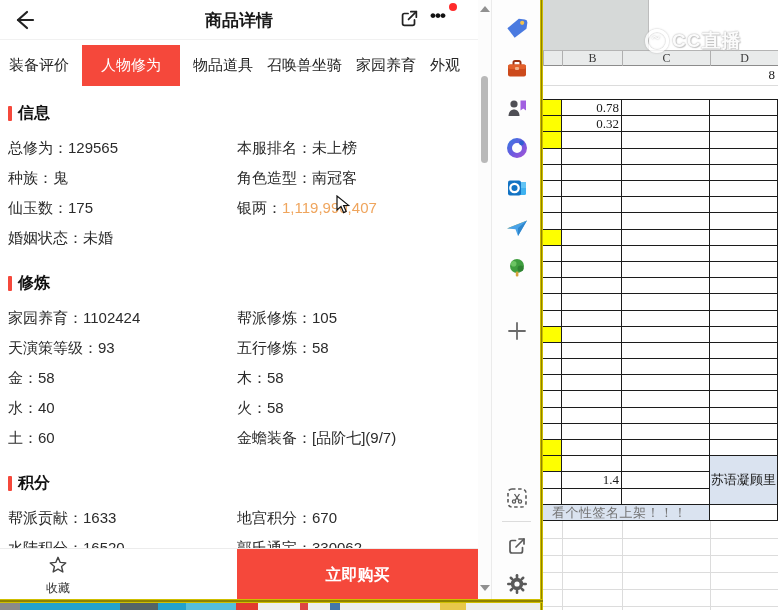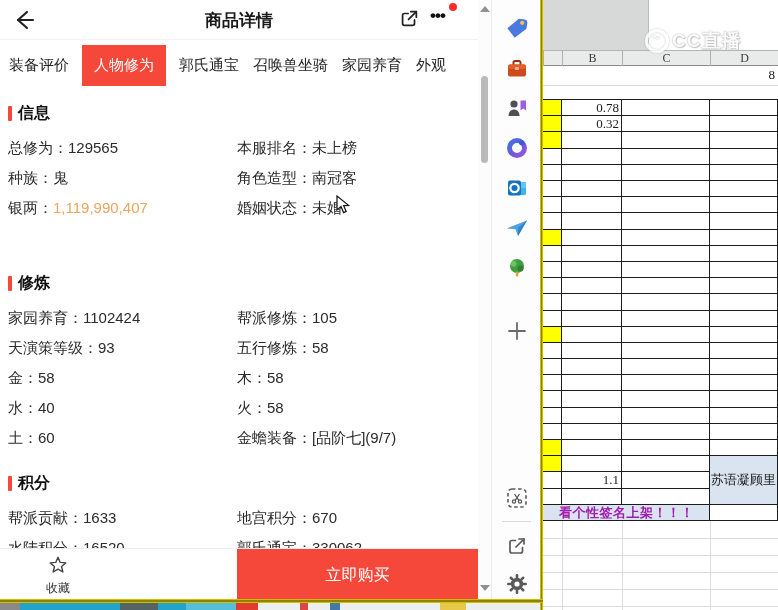--- a/index.html
+++ b/index.html
@@ -10,34 +10,34 @@
   .phone { position:absolute; left:0; top:0; width:491px; height:600px; background:#fff; }
   .app-header { position:absolute; left:0; top:0; width:478px; height:40px; border-bottom:1px solid #f1f1f1; }
   .back { position:absolute; left:12px; top:8px; width:24px; height:24px; }
   .app-title { position:absolute; left:0; right:0; top:9px; text-align:center; font-size:17px; font-weight:bold; color:#1a1a1a; }
   .share { position:absolute; left:398px; top:8px; width:22px; height:22px; }
   .more { position:absolute; left:430px; top:5px; width:26px; height:22px; font-size:17px; font-weight:bold; color:#111; letter-spacing:-1px; line-height:22px; }
   .reddot { position:absolute; left:449px; top:3px; width:8px; height:8px; border-radius:50%; background:#ff2b2b; }
 
   .tabs { position:absolute; left:0; top:41px; width:478px; height:48px; display:flex; align-items:center; padding-left:8px; gap:12px; }
   .tab { font-size:15px; color:#262626; white-space:nowrap; padding:11px 1px; cursor:default; }
-  .tab.active { background:#f5483b; color:#fff; padding:11px 12px; }
+  .tab.active { background:#f5483b; color:#fff; padding:11px 19px; }
 
   .content { position:absolute; left:0; top:89px; width:478px; }
   .sec-title { display:flex; align-items:center; gap:6px; margin:14px 0 9px 8px; font-size:16px; font-weight:bold; color:#111; }
   .sec-title .bar { width:4px; height:15px; background:#f5483b; border-radius:1px; }
   .sec-title.gap { margin-top:20px; }
   .rowgrid { display:grid; grid-template-columns:229px 1fr; padding-left:8px; }
   .field { height:30px; line-height:30px; font-size:15px; color:#2b2b2b; white-space:nowrap; overflow:hidden; }
   .field .val.hl { color:#efa55d; }
 
   .bottom-bar { position:absolute; left:0; top:548px; width:478px; height:52px; border-top:1px solid #ececec; background:#fff; }
   .fav { position:absolute; left:30px; top:6px; width:56px; text-align:center; }
   .fav .lbl { display:block; font-size:12px; color:#333; margin-top:1px; }
-  .buy { position:absolute; left:237px; top:0; width:241px; height:52px; background:#f5483b; border:none; color:#fff; font-size:16px; font-weight:normal; font-family:inherit; }
+  .buy { position:absolute; left:237px; top:0; width:241px; height:52px; background:#f5483b; border:none; color:#fff; font-size:16px; font-weight:bold; font-family:inherit; }
 
   .vscroll { position:absolute; left:478px; top:0; width:13px; height:600px; background:#fcfcfc; }
   .thumb { position:absolute; left:3px; top:76px; width:7px; height:87px; background:#b9b9b9; border-radius:4px; }
   .tri-up { position:absolute; left:2px; top:6px; width:0; height:0; border-left:5px solid transparent; border-right:5px solid transparent; border-bottom:6px solid #909090; }
   .tri-dn { position:absolute; left:2px; top:585px; width:0; height:0; border-left:5px solid transparent; border-right:5px solid transparent; border-top:6px solid #909090; }
 
   .cursor { position:absolute; left:336px; top:195px; }
 
   
   .dock { position:absolute; left:491px; top:0; width:49px; height:610px; background:#fdfdfd; border-left:1px solid #ebebeb; }
@@ -61,21 +61,21 @@
 
   #sheet-table { position:absolute; left:0; top:99px; width:235px; height:422px; display:grid;
                  grid-template-columns:19px 60px 88px 68px; grid-template-rows:repeat(26,1fr);
                  border-top:1px solid #1c1c1c; }
   .tcell { border-right:1px solid #1c1c1c; border-bottom:1px solid #1c1c1c; font-size:13px; color:#1a1a1a;
            overflow:hidden; white-space:nowrap; }
   .tcell.num { text-align:right; padding-right:2px; line-height:15px; }
   .tcell.ya { background:#feff00; }
   .tcell.blue { background:#dae3f0; }
   .tcell.dmerge { display:flex; align-items:center; padding-left:1px; }
-  .tcell.bmerge { line-height:16px; padding-left:16px; letter-spacing:0.5px; color:#a21caf;font-weight:bold; }
+  .tcell.bmerge { line-height:16px; padding-left:9px; letter-spacing:0.5px; color:#737373; }
 
   .watermark { position:absolute; left:102px; top:26px; width:130px; height:30px; display:flex; align-items:center; gap:3px;
                opacity:0.85; pointer-events:none; z-index:5; }
   .wm-circle { width:24px; height:24px; border-radius:50%; border:3px solid rgba(255,255,255,0.95);
                box-shadow:0 0 2px rgba(160,160,160,0.9), inset 0 0 2px rgba(160,160,160,0.9); position:relative; }
   .wm-circle::after { content:"~"; position:absolute; left:4px; top:-2px; color:rgba(255,255,255,0.95); font-weight:bold; font-size:15px; text-shadow:0 0 2px rgba(150,150,150,0.9); }
   .wm-text { font-size:19px; font-weight:bold; color:rgba(255,255,255,0.95); font-family:"Liberation Sans",sans-serif;
              text-shadow:0 0 1px #aaa, 0 0 2px #b5b5b5, 1px 1px 1px #c0c0c0; letter-spacing:1px; }
 </style>
 </head>
@@ -95,36 +95,37 @@
           <path d="M20 4 L11.5 12.5"></path>
           <path d="M11 6 H7 a2 2 0 0 0 -2 2 v9 a2 2 0 0 0 2 2 h9 a2 2 0 0 0 2 -2 v-4"></path>
         </svg>
       <div class="more">•••</div>
       <div class="reddot"></div>
     </div>
 
     <div class="tabs" id="tabs">
         <div class="tab">装备评价</div>
         <div class="tab active">人物修为</div>
-        <div class="tab">郭氏通宝</div>
+        <div class="tab">物品道具</div>
         <div class="tab">召唤兽坐骑</div>
         <div class="tab">家园养育</div>
         <div class="tab">外观</div>
       </div>
 
     <div class="content" id="sections">
         <div class="sec-title">
           <span class="bar"></span>
           <span>信息</span>
         </div>
         <div class="rowgrid">
           <div class="field"><span>总修为：</span><span class="val">129565</span></div>
           <div class="field"><span>本服排名：</span><span class="val">未上榜</span></div>
           <div class="field"><span>种族：</span><span class="val">鬼</span></div>
           <div class="field"><span>角色造型：</span><span class="val">南冠客</span></div>
+          <div class="field"><span>仙玉数：</span><span class="val">175</span></div>
           <div class="field"><span>银两：</span><span class="val hl">1,119,990,407</span></div>
           <div class="field"><span>婚姻状态：</span><span class="val">未婚</span></div>
           <div class="field"></div>
         </div>
         <div class="sec-title gap">
           <span class="bar"></span>
           <span>修炼</span>
         </div>
         <div class="rowgrid">
           <div class="field"><span>家园养育：</span><span class="val">1102424</span></div>
@@ -359,21 +360,21 @@
         <div class="tcell" style="grid-area: 21 / 4;"></div>
         <div class="tcell ya" style="grid-area: 22 / 1;"></div>
         <div class="tcell" style="grid-area: 22 / 2;"></div>
         <div class="tcell" style="grid-area: 22 / 3;"></div>
         <div class="tcell" style="grid-area: 22 / 4;"></div>
         <div class="tcell ya" style="grid-area: 23 / 1;"></div>
         <div class="tcell" style="grid-area: 23 / 2;"></div>
         <div class="tcell" style="grid-area: 23 / 3;"></div>
         <div class="tcell blue dmerge" style="grid-area: 23 / 4 / span 3;">苏语凝顾里</div>
         <div class="tcell" style="grid-area: 24 / 1;"></div>
-        <div class="tcell num" style="grid-area: 24 / 2;">1.1</div>
+        <div class="tcell num" style="grid-area: 24 / 2;">1.4</div>
         <div class="tcell" style="grid-area: 24 / 3;"></div>
         <div class="tcell" style="grid-area: 25 / 1;"></div>
         <div class="tcell" style="grid-area: 25 / 2;"></div>
         <div class="tcell" style="grid-area: 25 / 3;"></div>
         <div class="tcell blue bmerge" style="grid-area: 26 / 1 / auto / span 3;">看个性签名上架！！！</div>
         <div class="tcell" style="grid-area: 26 / 4;"></div>
       </div>
     <div id="faint-grid">
         <div class="faintline-h" style="left: 0px; top: 538px; width: 235px;"></div>
         <div class="faintline-h" style="left: 0px; top: 555px; width: 235px;"></div>

